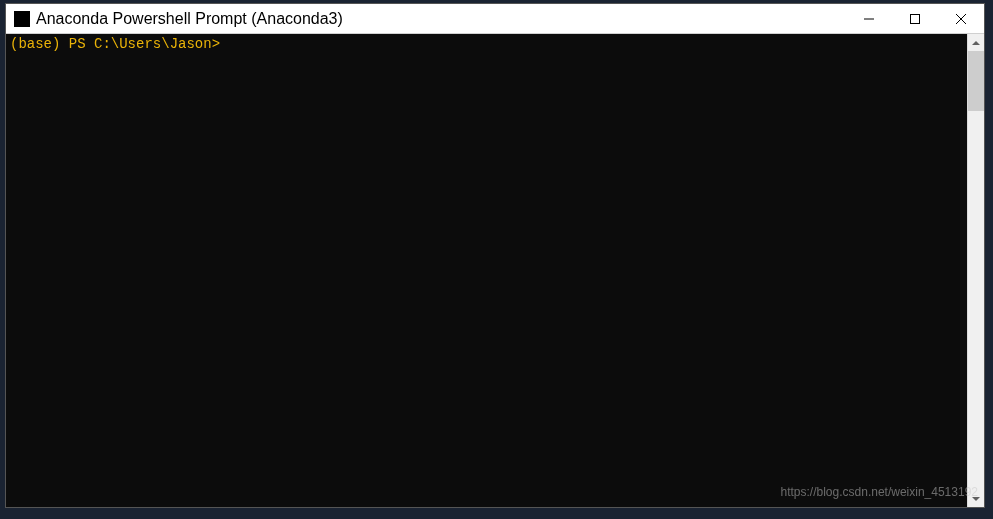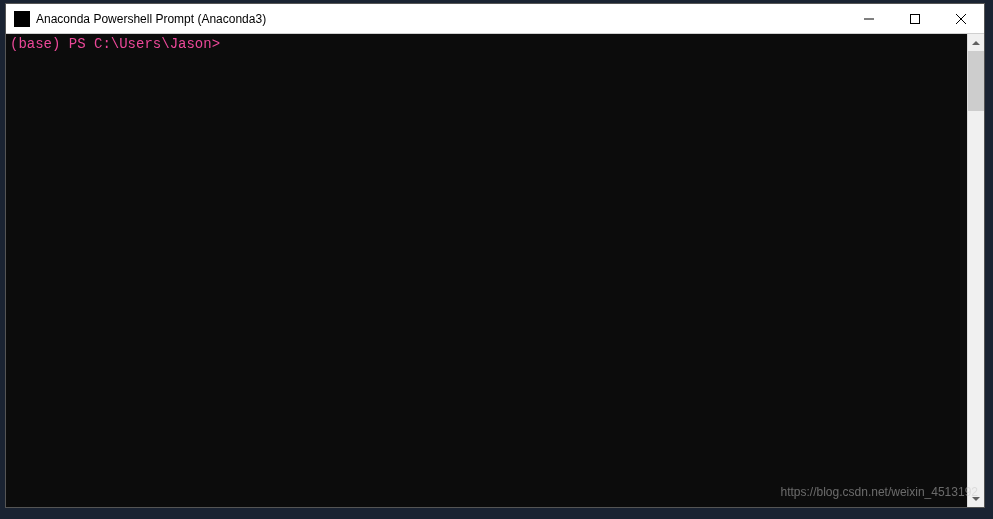--- a/index.html
+++ b/index.html
@@ -37,21 +37,21 @@
     .titlebar-icon {
       width: 16px;
       height: 16px;
       margin-left: 8px;
       margin-right: 6px;
       background: #000000;
       display: inline-block;
     }
     .titlebar-title {
       flex: 1;
-      font-size: 12px;
+      font-size: 16px;
       color: #000000;
       line-height: 30px;
     }
     .window-controls {
       display: flex;
       height: 100%;
     }
     .win-btn {
       width: 46px;
       height: 100%;
@@ -69,21 +69,21 @@
     }
     .terminal-area {
       flex: 1;
       display: flex;
       background: #0c0c0c;
       position: relative;
     }
     .terminal-content {
       flex: 1;
       background: #0c0c0c;
-      color: #ec4899;
+      color: #eab308;
       font-family: "Consolas", "Courier New", monospace;
       font-size: 14px;
       padding: 2px 4px;
       line-height: 16px;
       overflow: hidden;
     }
     .prompt-line {
       white-space: pre;
     }
     .scrollbar {

